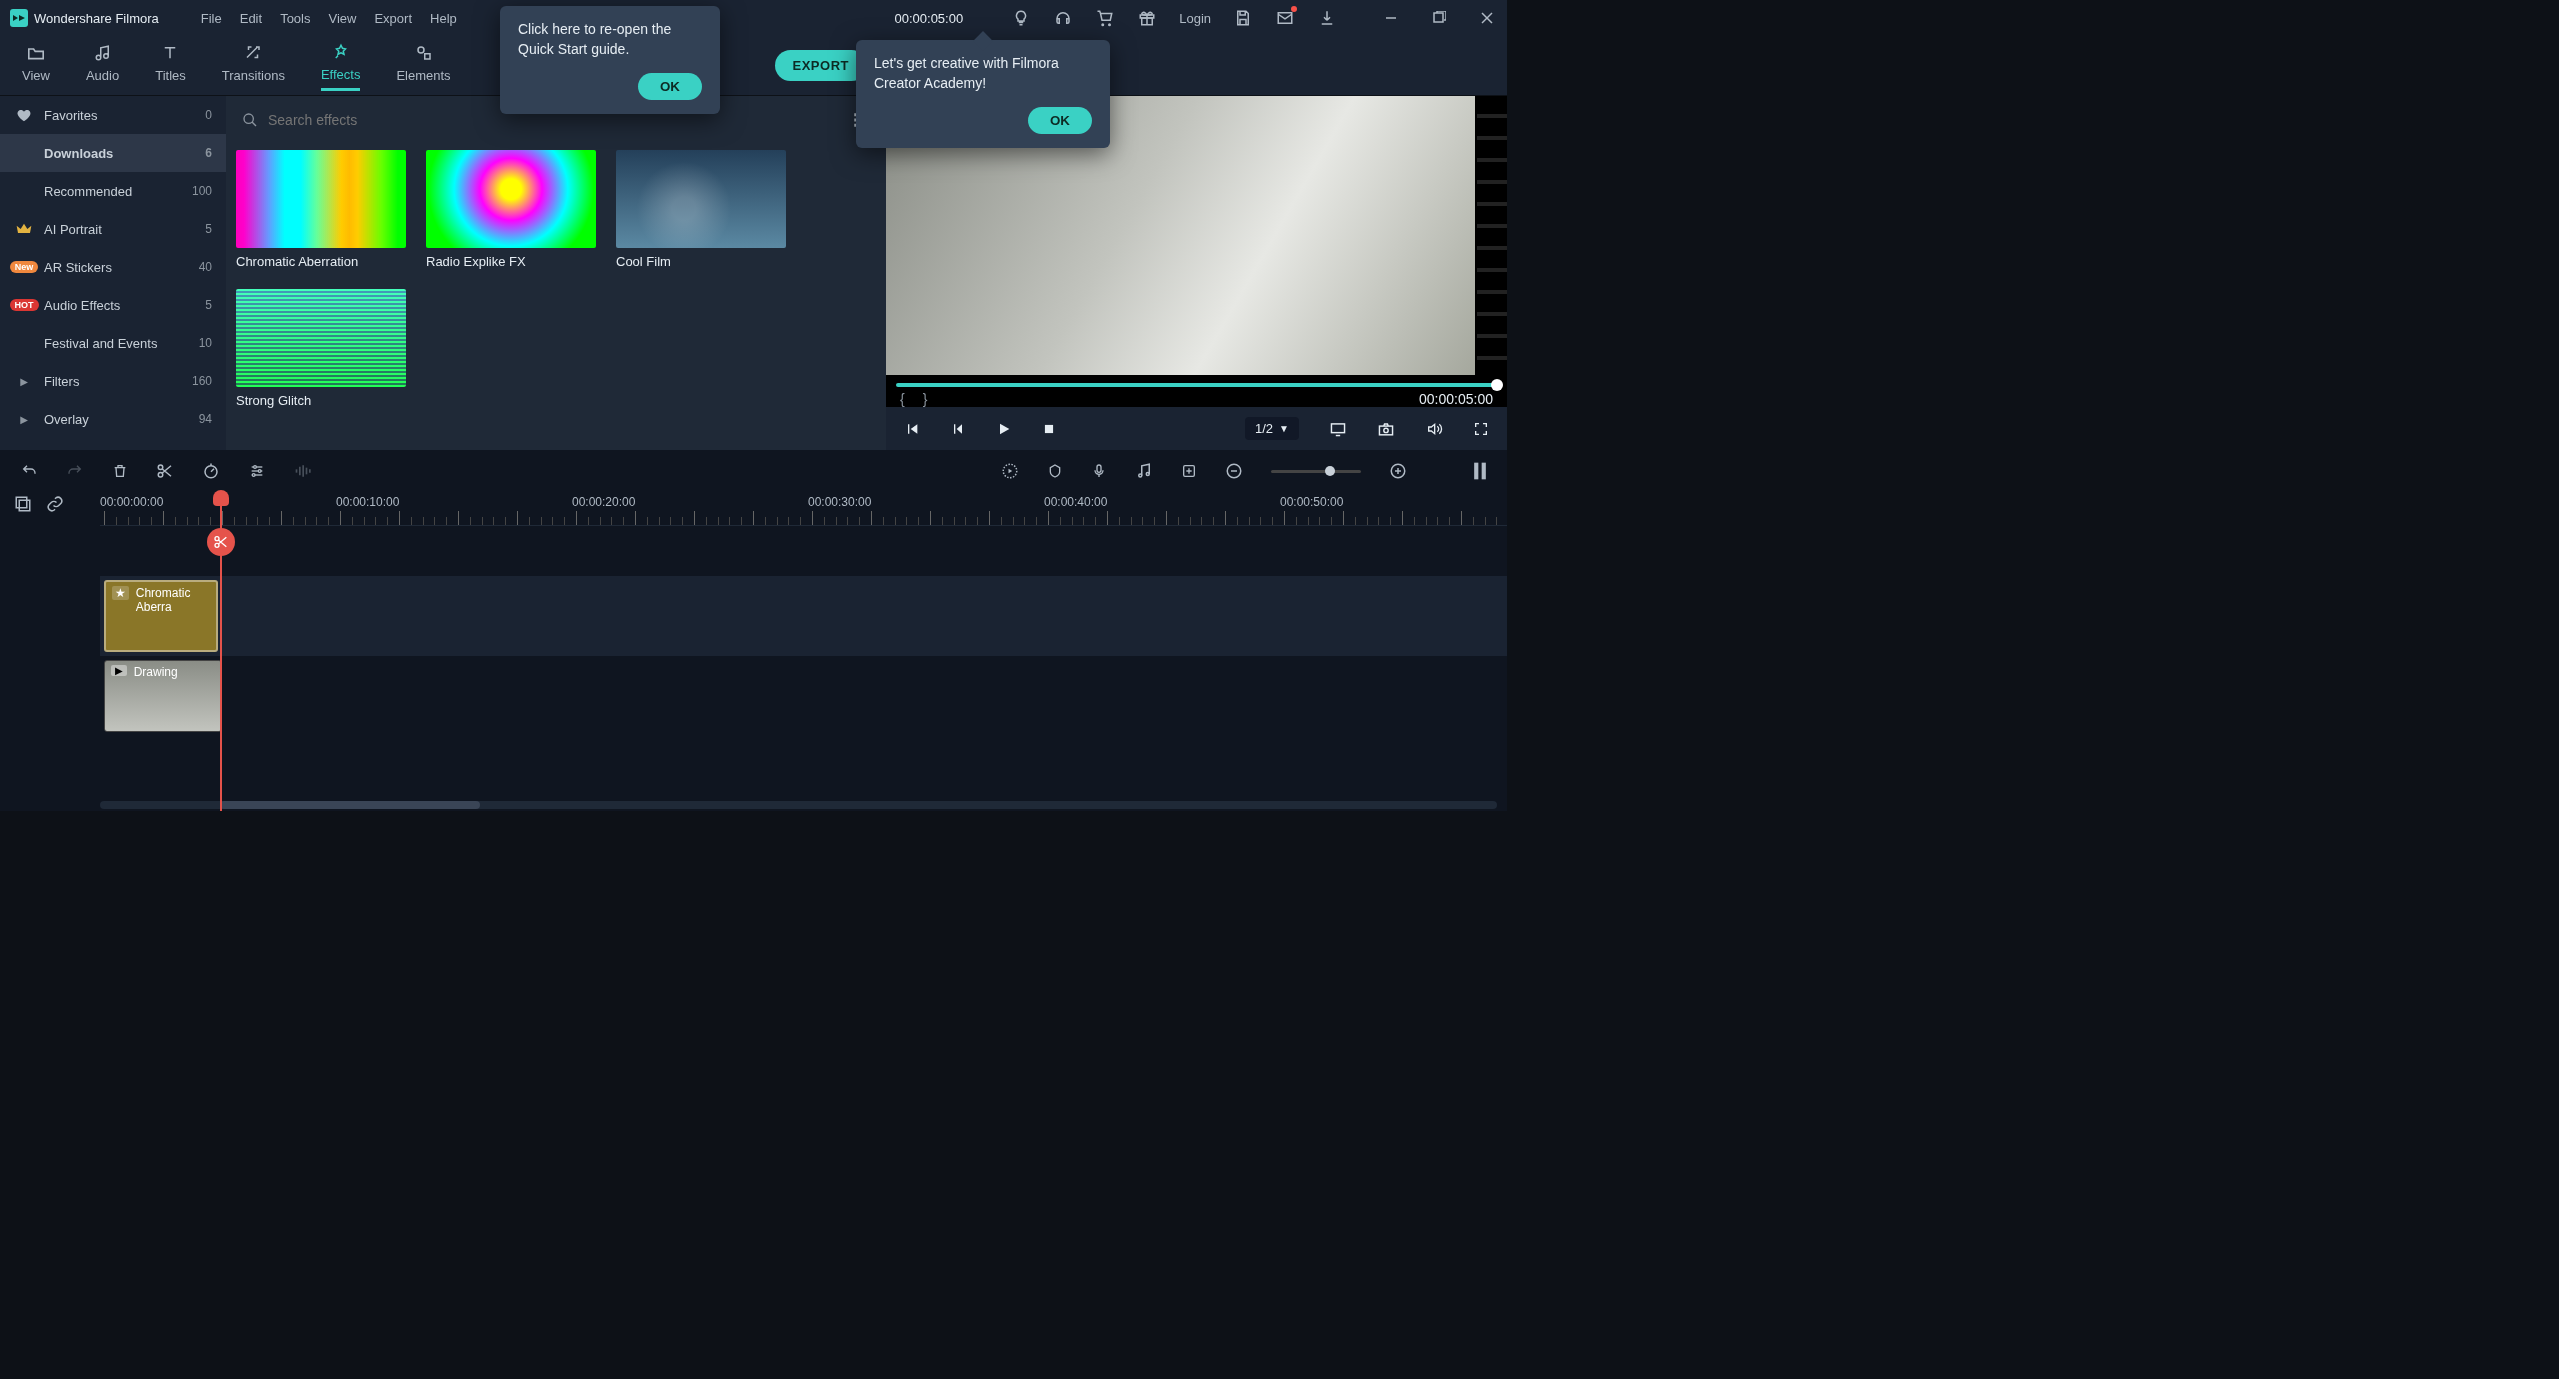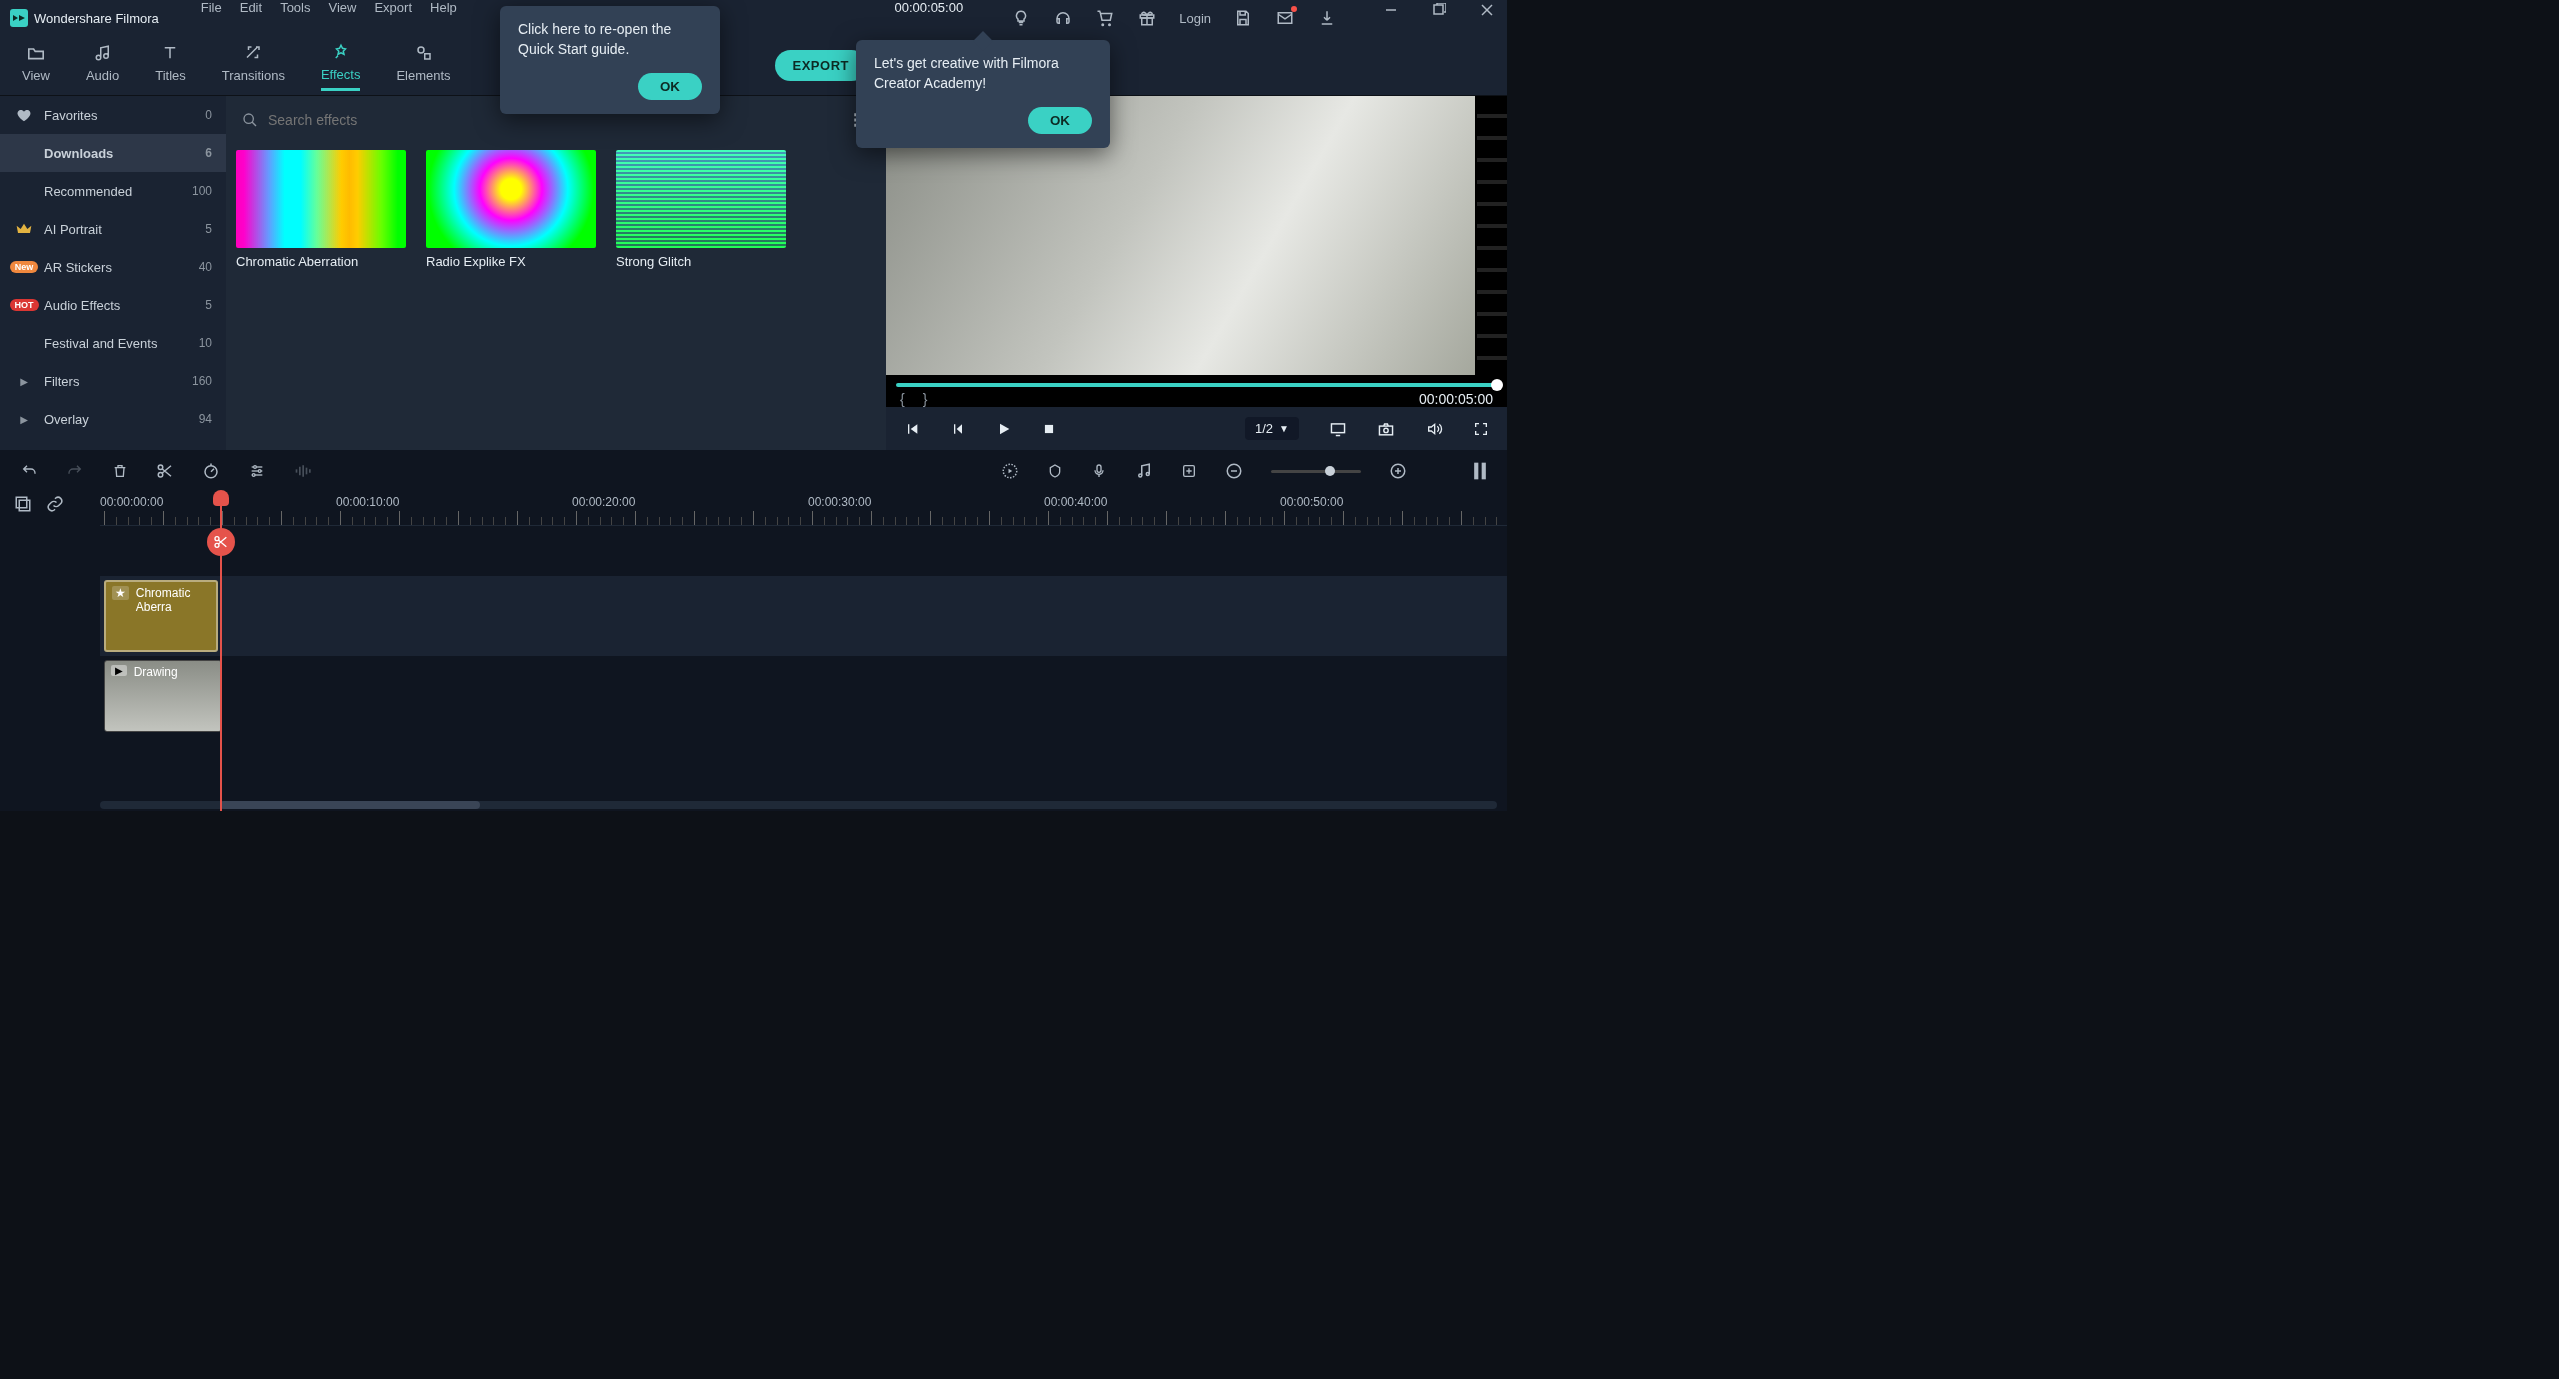--- a/index.html
+++ b/index.html
@@ -1,18 +1,18 @@
 <!DOCTYPE html>
 <html><head>
 <meta charset="utf-8">
 <style>
 * { margin: 0; padding: 0; box-sizing: border-box; font-family: -apple-system, 'Segoe UI', sans-serif; user-select: none; }
 body { background: #0d1117; color: #c9d1d9; width: 1507px; height: 811px; overflow: hidden; font-size: 13px; }
 
-.titlebar { height: 36px; background: #1a2332; display: flex; padding: 0 10px; gap: 18px; }
+.titlebar { height: 36px; background: #1a2332; display: flex; align-items: center; padding: 0 10px; gap: 18px; }
 .titlebar .logo-icon { width: 18px; height: 18px; background: #3ad1c4; border-radius: 3px; display: inline-flex; align-items: center; justify-content: center; margin-right: 6px; }
 .titlebar .app-title { font-weight: 500; color: #e6edf3; margin-right: 24px; display: flex; align-items: center; }
 .titlebar .menu-item { color: #b0bac5; cursor: pointer; }
 .titlebar .spacer { flex: 1; }
 .titlebar .timecode { color: #e6edf3; font-variant-numeric: tabular-nums; }
 .titlebar .ticons { display: flex; gap: 22px; align-items: center; margin-left: 30px; }
 .titlebar .ticon { width: 20px; height: 20px; display: inline-flex; align-items: center; justify-content: center; color:#b0bac5; cursor:pointer; position: relative; }
 .lightbulb { color: #e3b341; }
 .headset { color: #3ad1c4; }
 .cart { color: #f0883e; }
@@ -320,20 +320,24 @@
         </span>
     </div>
     <div class="thumb-grid">
       <div class="thumb-card">
           <div class="thumb g1"></div>
           <div class="thumb-label">Chromatic Aberration</div>
         </div>
       <div class="thumb-card">
           <div class="thumb g3"></div>
           <div class="thumb-label">Radio Explike FX</div>
+        </div>
+      <div class="thumb-card">
+          <div class="thumb g4"></div>
+          <div class="thumb-label">Cool Film</div>
         </div>
       <div class="thumb-card">
           <div class="thumb g5"></div>
           <div class="thumb-label">Strong Glitch</div>
         </div>
     </div>
   </div>
 
   <div class="preview">
     <div class="preview-img"></div>

